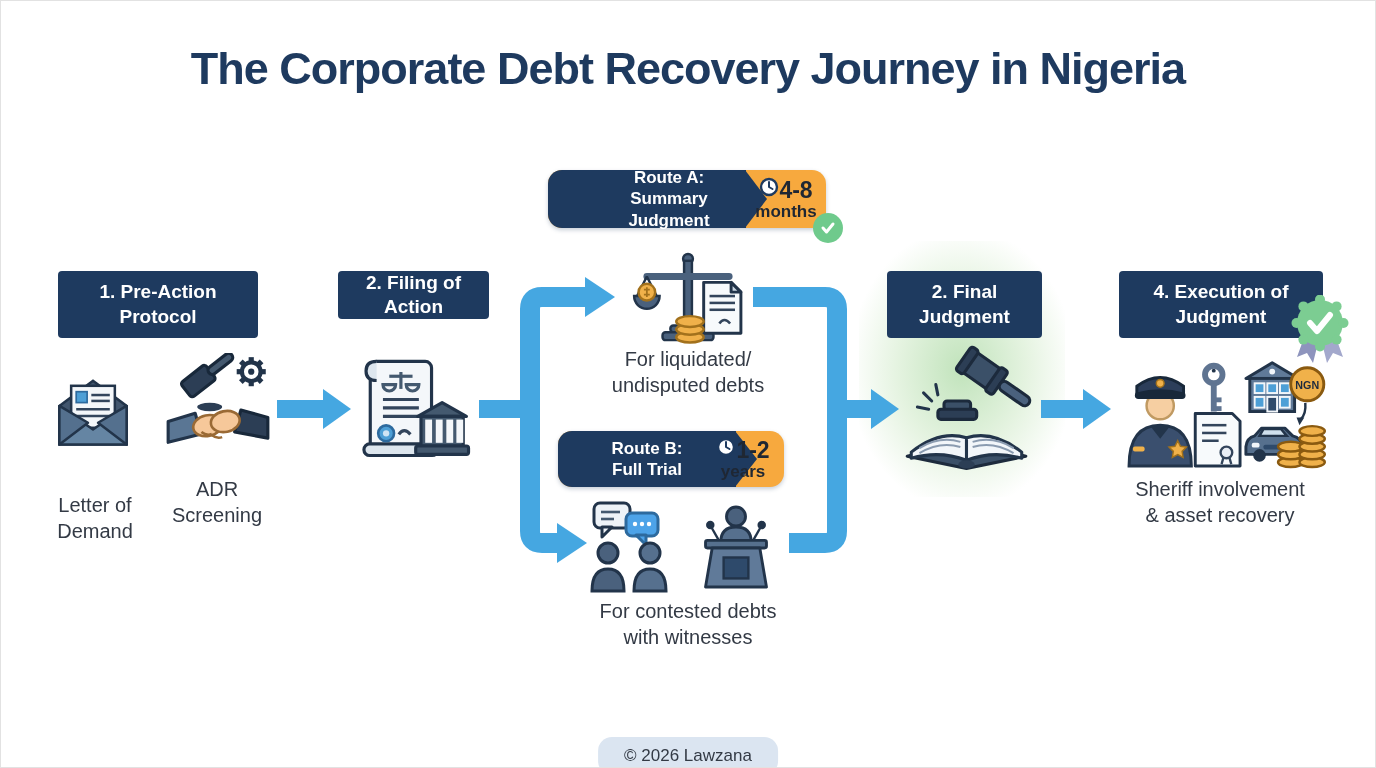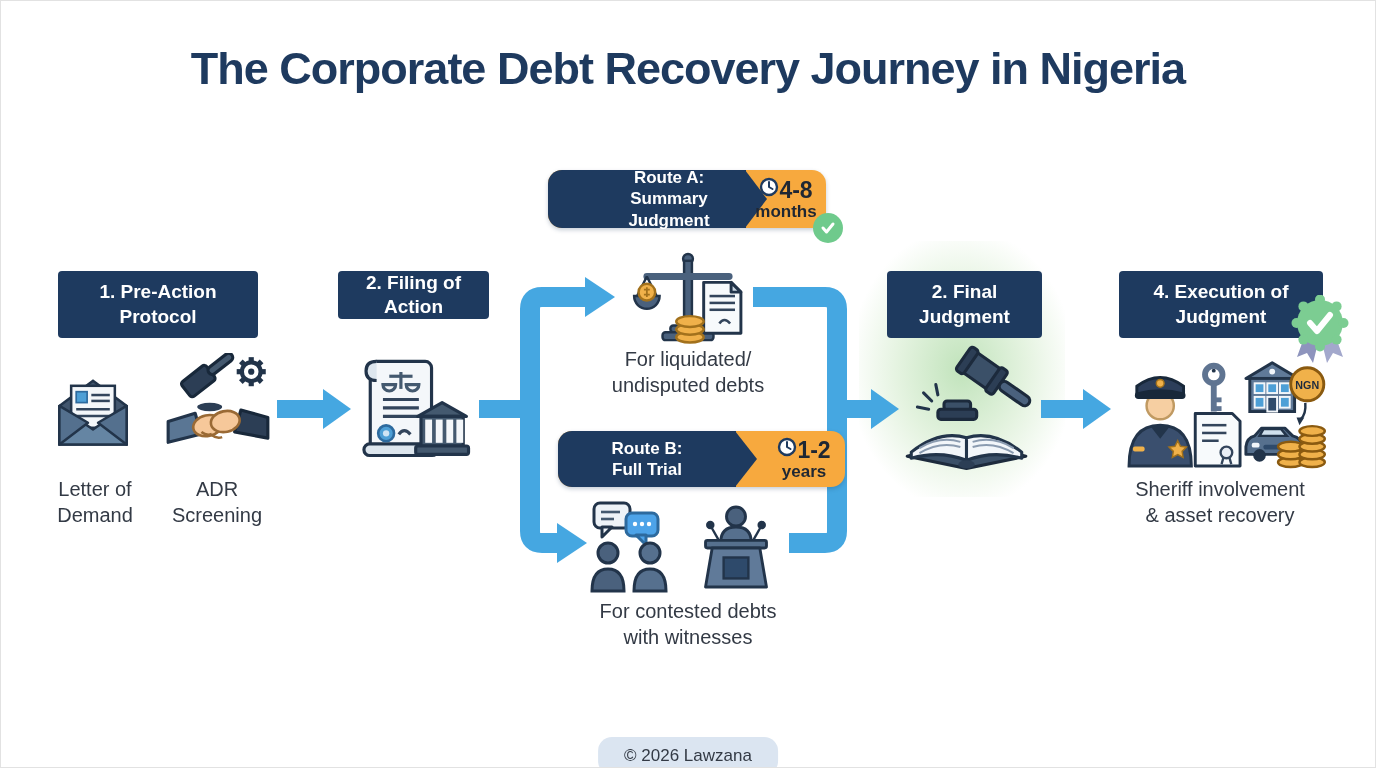--- a/index.html
+++ b/index.html
@@ -26,32 +26,32 @@
   }
   .box1 { left:57px;  top:270px; width:200px; height:67px; }
   .box2 { left:337px; top:270px; width:151px; height:48px; }
   .box3 { left:886px; top:270px; width:155px; height:67px; }
   .box4 { left:1118px;top:270px; width:204px; height:67px; }
   .icon { position:absolute; z-index:2; }
   .caption {
     position:absolute; z-index:2; text-align:center;
     font-size:20px; line-height:1.28; color:#333a45;
   }
-  .cap-letter { left:34px;  top:476px; width:120px; }
+  .cap-letter { left:34px;  top:492px; width:120px; }
   .cap-adr    { left:164px; top:476px; width:104px; }
   .cap-writ   { left:350px; top:476px; width:124px; }
   .cap-liq    { left:567px; top:346px; width:240px; }
   .cap-con    { left:552px; top:598px; width:270px; }
   .cap-exe    { left:1104px;top:476px; width:230px; }
   .route {
     position:absolute; z-index:4; border-radius:14px; background:#f7a93e;
     box-shadow:0 2px 4px rgba(30,58,95,0.25);
   }
   .route-a { left:547px; top:169px; width:278px; height:58px; }
-  .route-b { left:557px; top:430px; width:287px; height:56px;text-decoration:underline; }
+  .route-b { left:557px; top:430px; width:226px; height:56px;text-decoration:underline; }
   .route-navy {
     position:absolute; left:0; top:0; bottom:0; background:#1e3a5f;
     border-radius:14px 0 0 14px; color:#fff; font-weight:700; font-size:17px;
     line-height:1.25; display:flex; align-items:center; justify-content:center;
     text-align:center;
   }
   .route-a .route-navy { width:198px;padding-left:44px; }
   .route-b .route-navy { width:178px; }
   .route-chevron {
     position:absolute; top:0; bottom:0; width:22px; background:#1e3a5f;

